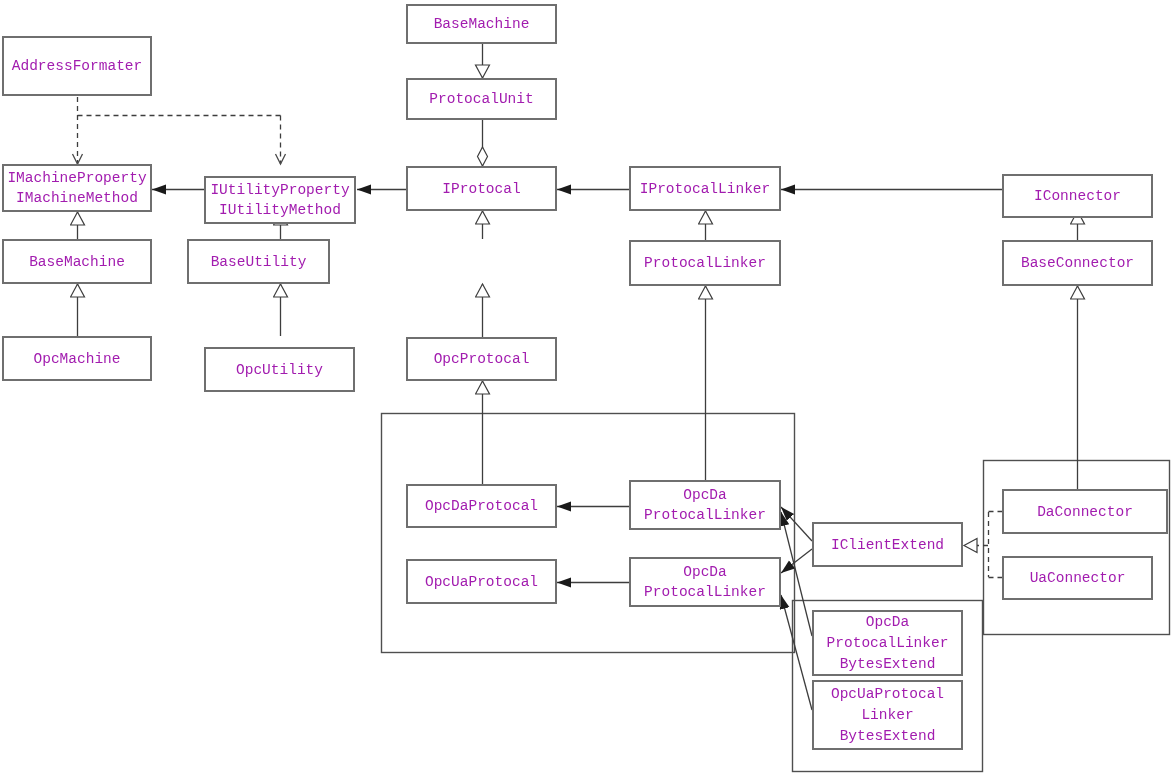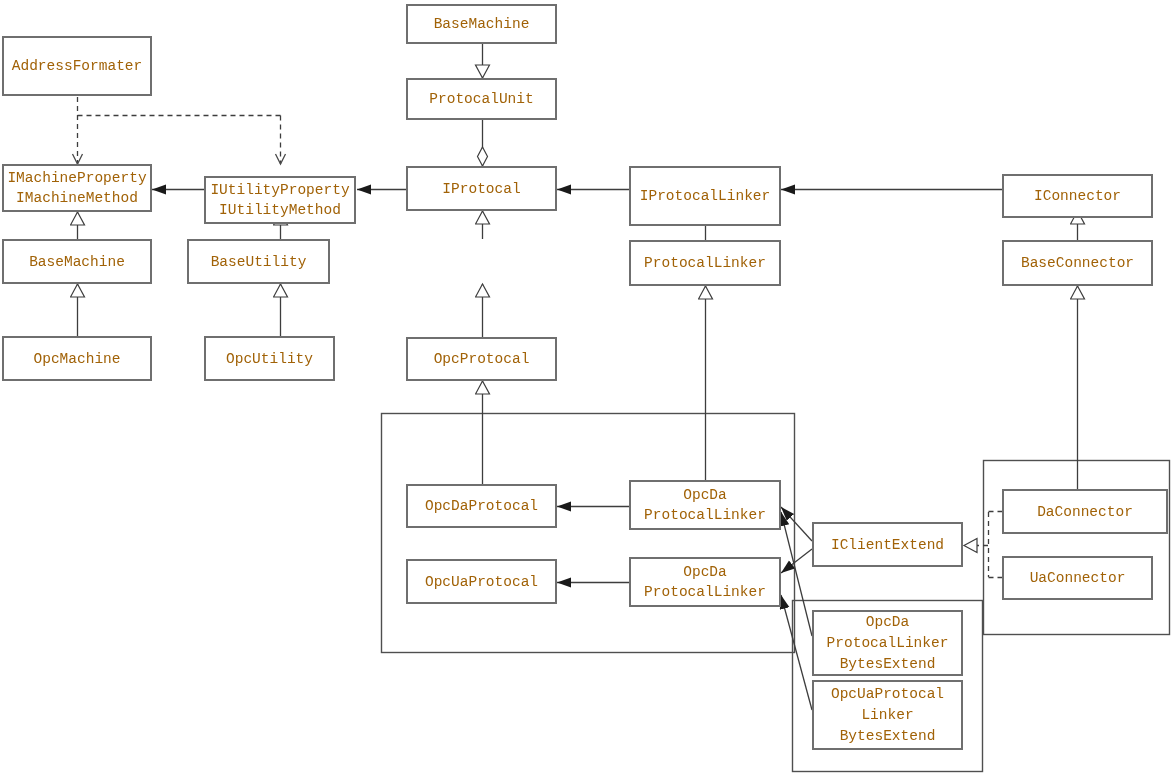--- a/index.html
+++ b/index.html
@@ -26,21 +26,21 @@
     box-sizing: border-box;
     background: #ffffff;
     border: 2px solid #6f6f6f;
     display: flex;
     flex-direction: column;
     align-items: center;
     justify-content: center;
     text-align: center;
     font-size: 14.5px;
     line-height: 20px;
-    color: #a16207;
+    color: #a21caf;
     z-index: 2;
     white-space: nowrap;
   }
   .node .lbl { display: block; }
 </style>
 </head>
 <body>
 
 <div class="diagram">
 
@@ -136,30 +136,30 @@
   </div>
 
   <div class="node" style="left:2px;top:336px;width:150px;height:45px">
     <span class="lbl">OpcMachine</span>
   </div>
 
   <div class="node" style="left:187px;top:239px;width:143px;height:45px">
     <span class="lbl">BaseUtility</span>
   </div>
 
-  <div class="node" style="left:204px;top:336px;width:131px;height:45px">
+  <div class="node" style="left:204px;top:347px;width:151px;height:45px">
     <span class="lbl">OpcUtility</span>
   </div>
 
 
   <div class="node" style="left:406px;top:337px;width:151px;height:44px">
     <span class="lbl">OpcProtocal</span>
   </div>
 
-  <div class="node" style="left:629px;top:166px;width:152px;height:60px">
+  <div class="node" style="left:629px;top:166px;width:152px;height:45px">
     <span class="lbl">IProtocalLinker</span>
   </div>
 
   <div class="node" style="left:629px;top:240px;width:152px;height:46px">
     <span class="lbl">ProtocalLinker</span>
   </div>
 
   <div class="node" style="left:1002px;top:174px;width:151px;height:44px">
     <span class="lbl">IConnector</span>
   </div>

